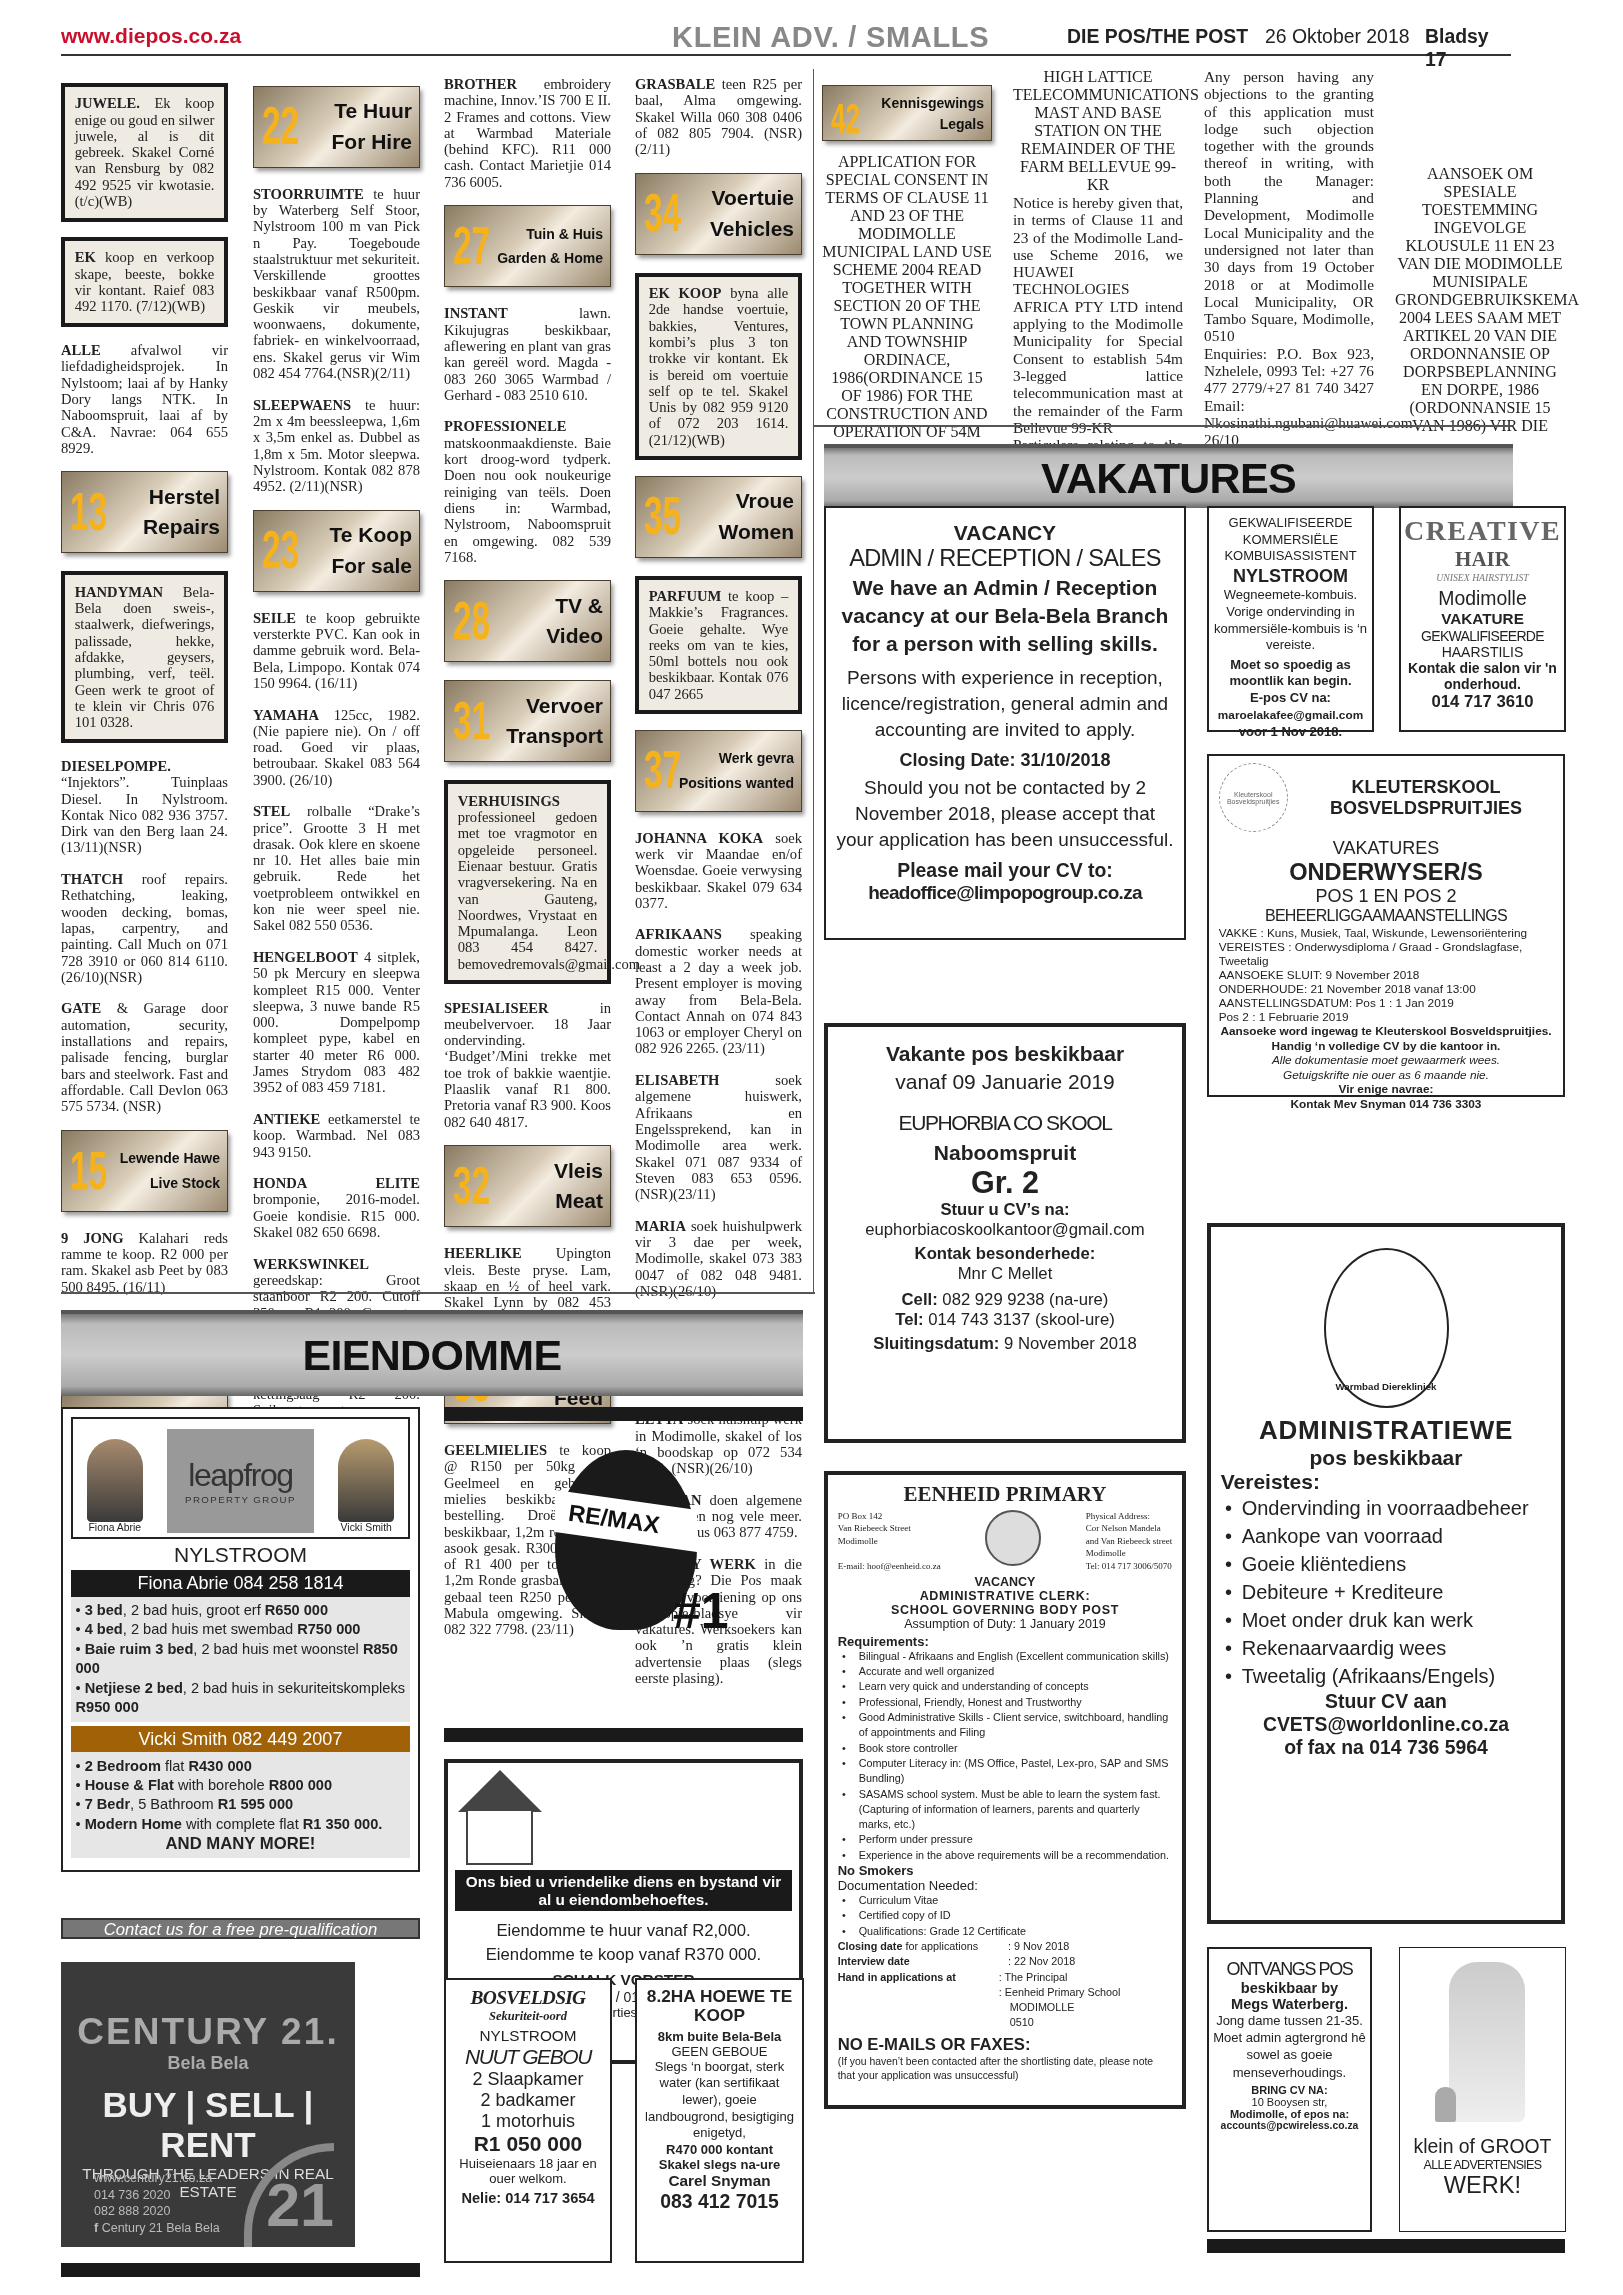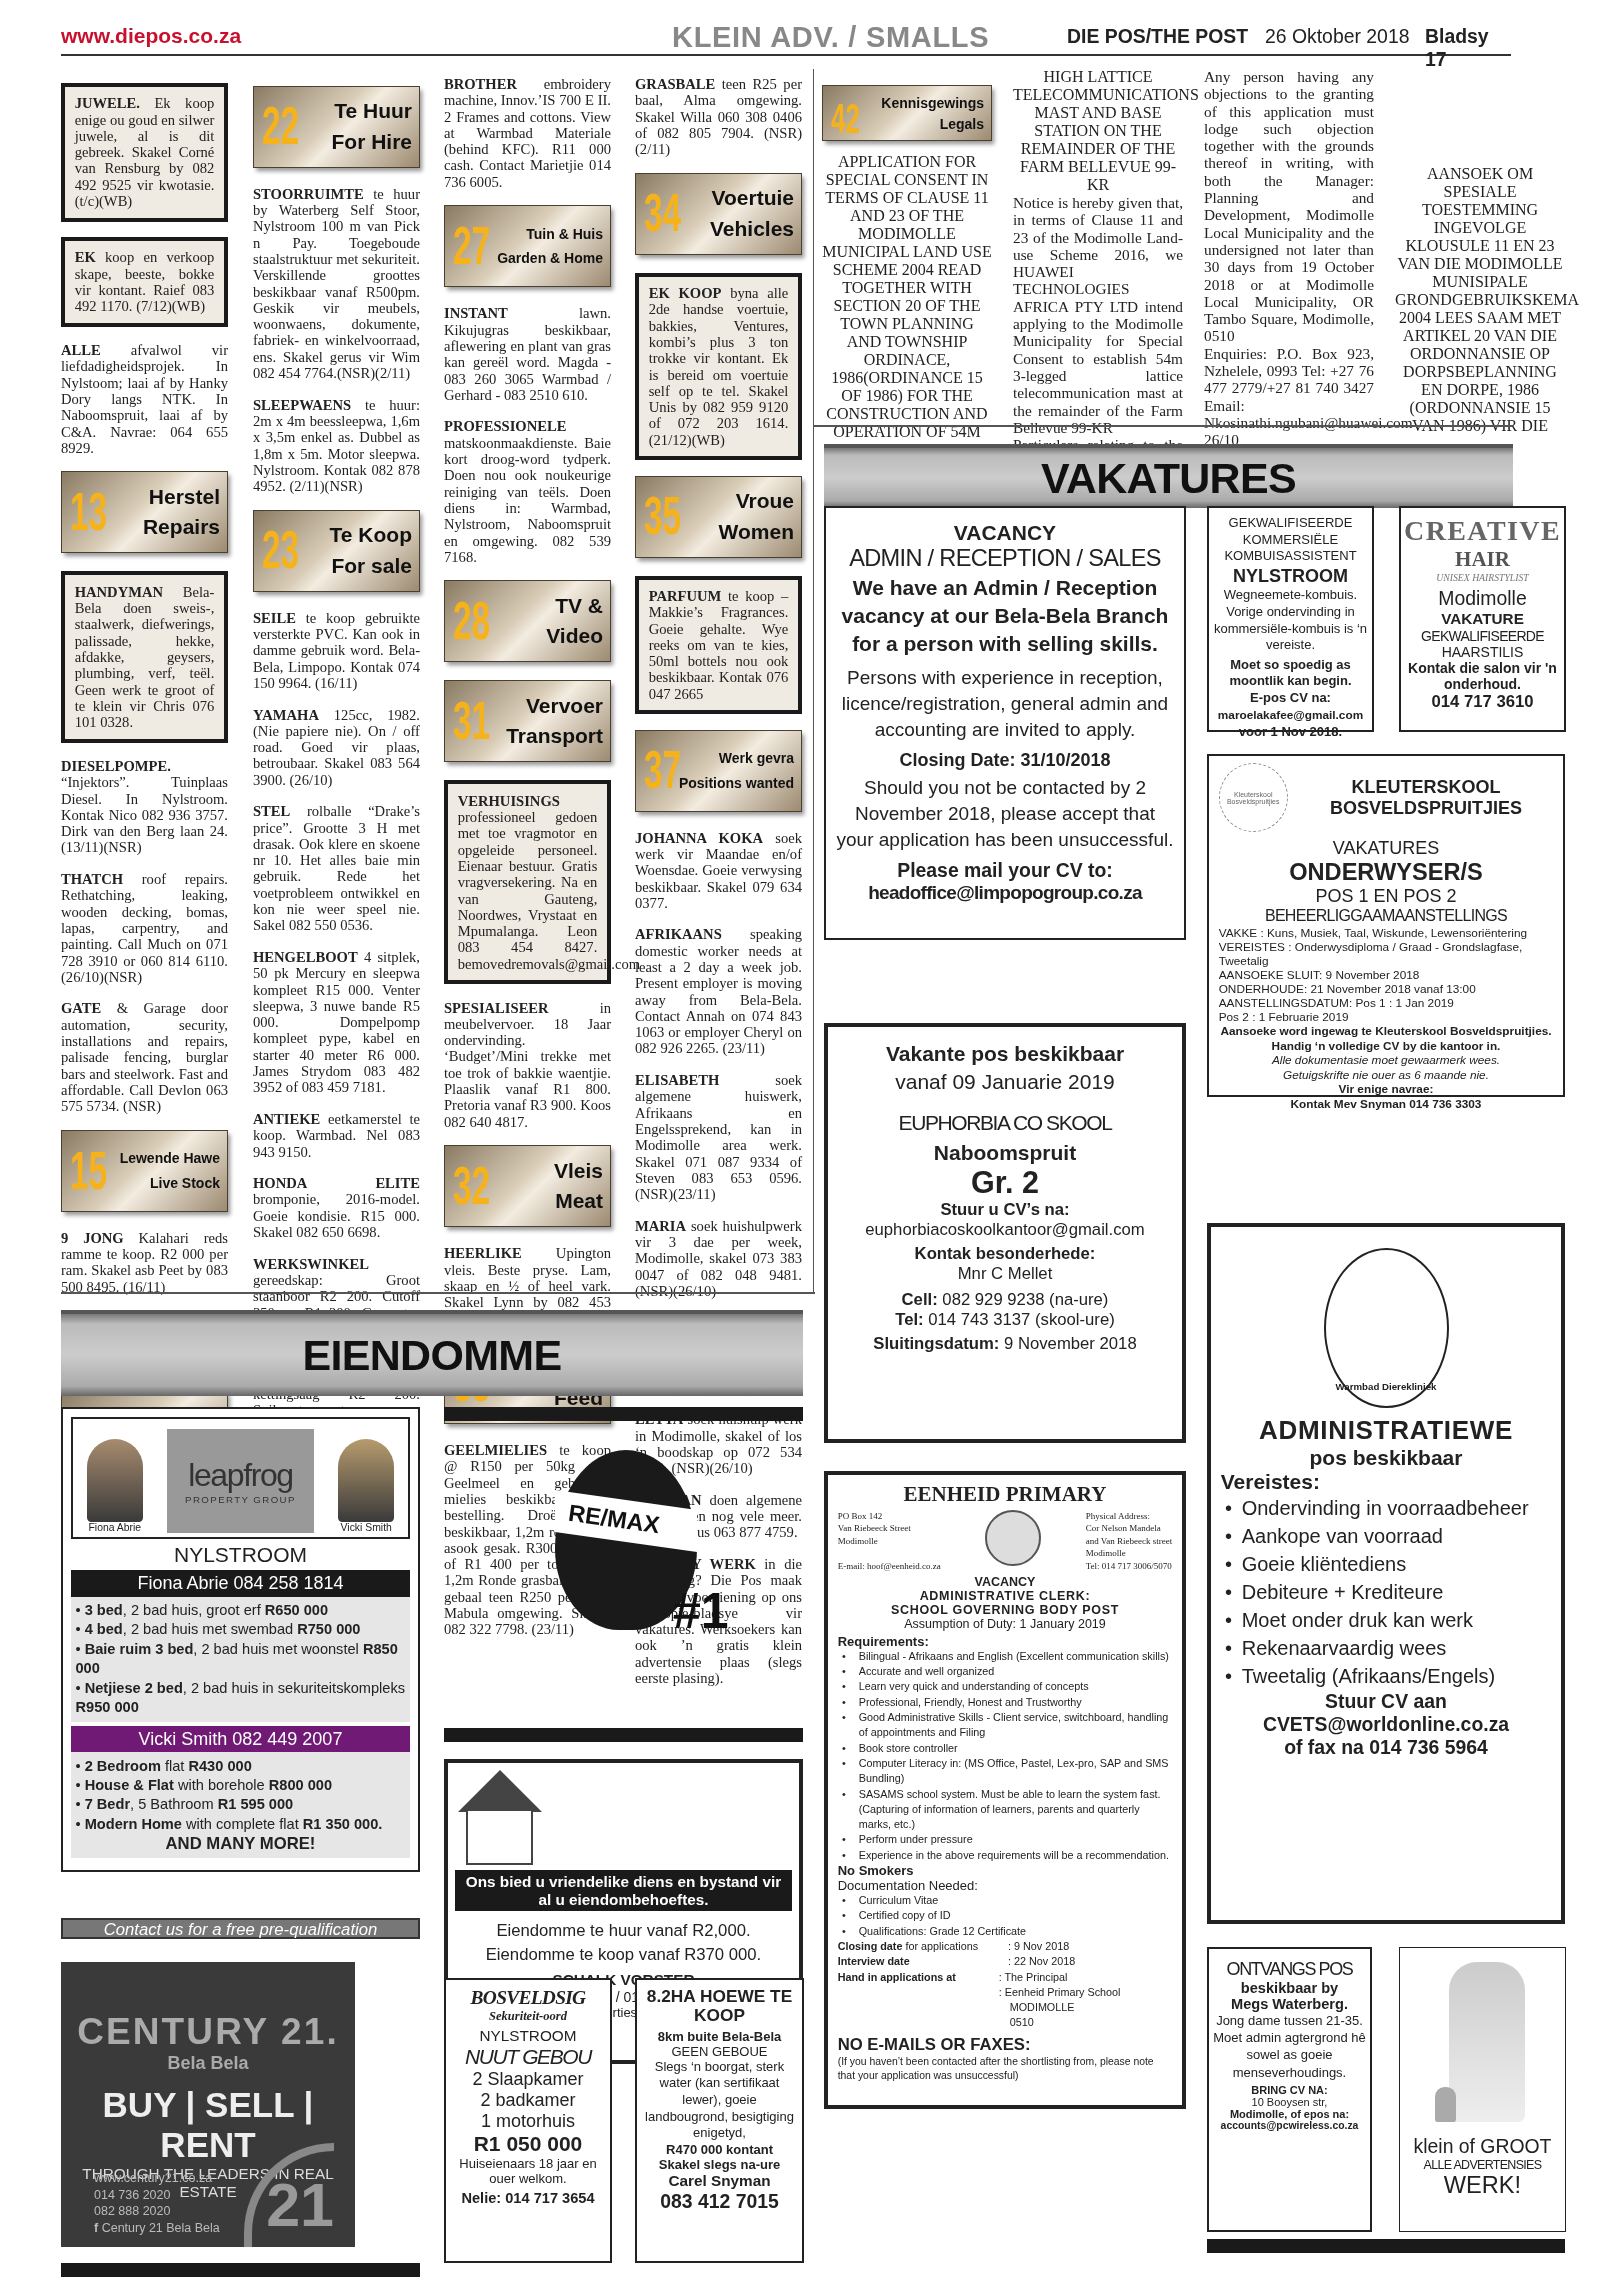--- a/index.html
+++ b/index.html
@@ -337,21 +337,21 @@
   <div class="sans" style="font-size:10.8px;line-height:15.3px;position:relative;height:61px">
     <b>Hand in applications at</b>
     <div style="position:absolute;left:161px;top:0">
       <div>: The Principal</div>
         <div>: Eenheid Primary School</div>
         <div style="padding-left:11px">MODIMOLLE</div>
         <div style="padding-left:11px">0510</div>
     </div>
   </div>
   <div class="sans" style="font:900 16.7px 'Liberation Sans',sans-serif;margin-top:4.2px">NO E-MAILS OR FAXES:</div>
-  <div class="sans" style="font-size:10.4px;line-height:14px">(If you haven’t been contacted after the shortlisting from, please note that your application was unsuccessful)</div>
+  <div class="sans" style="font-size:10.4px;line-height:14px">(If you haven’t been contacted after the shortlisting date, please note that your application was unsuccessful)</div>
 </div>
 
 <div class="box" style="left:1207px;top:1947px;width:165px;height:285px;padding:9.7px 2.8px">
   <div style="font:18px 'Liberation Sans',sans-serif;letter-spacing:-1.4px">ONTVANGS POS</div>
   <div style="font:bold 14.6px 'Liberation Sans',sans-serif">beskikbaar by</div>
   <div style="font:bold 14.6px 'Liberation Sans',sans-serif">Megs Waterberg.</div>
   <div style="font-size:13px;line-height:17.3px">Jong dame tussen 21-35.</div>
   <div style="font-size:13px;line-height:17.3px">Moet admin agtergrond hê sowel as goeie menseverhoudings.</div>
   <div style="font-weight:bold;font-size:11px;margin-top:2.8px">BRING CV NA:</div>
   <div style="font-size:11px">10 Booysen str,</div>
@@ -390,21 +390,21 @@
     </div>
   </div>
   <div class="c" style="font-size:21px;margin:4.2px 0 2.8px">NYLSTROOM</div>
   <div class="c" style="background:#1a1a1a;color:#fff;font-size:18px;padding:2.8px">Fiona Abrie 084 258 1814</div>
   <div style="background:#e6e6e6;padding:4.2px 4.2px;font-size:14.6px;line-height:19.4px">
     <div>• <b>3 bed</b><span>, 2 bad huis, groot erf </span><b>R650 000</b></div>
     <div>• <b>4 bed</b><span>, 2 bad huis met swembad </span><b>R750 000</b></div>
     <div>• <b>Baie ruim 3 bed</b><span>, 2 bad huis met woonstel </span><b>R850 000</b></div>
     <div>• <b>Netjiese 2 bed</b><span>, 2 bad huis in sekuriteitskompleks </span><b>R950 000</b></div>
   </div>
-  <div class="c" style="background:#701a75;color:#fff;font-size:18px;padding:2.8px;margin-top:4.2px">Vicki Smith 082 449 2007</div>
+  <div class="c" style="background:#a16207;color:#fff;font-size:18px;padding:2.8px;margin-top:4.2px">Vicki Smith 082 449 2007</div>
   <div style="background:#e6e6e6;padding:4.2px 4.2px;font-size:14.6px;line-height:19.4px">
     <div>• <b>2 Bedroom</b><span> flat </span><b>R430 000</b></div>
     <div>• <b>House &amp; Flat</b><span> with borehole </span><b>R800 000</b></div>
     <div>• <b>7 Bedr</b><span>, 5 Bathroom </span><b>R1 595 000</b></div>
     <div>• <b>Modern Home</b><span> with complete flat </span><b>R1 350 000.</b></div>
     <div class="c" style="font-weight:bold;font-size:16.7px">AND MANY MORE!</div>
   </div>
 </div>
 <div class="abs c" style="left:61px;top:1918px;width:359px;height:21px;background:#777;color:#fff;font:italic 16.7px 'Liberation Sans',sans-serif;border:2.1px solid #333">Contact us for a free pre-qualification</div>
 

